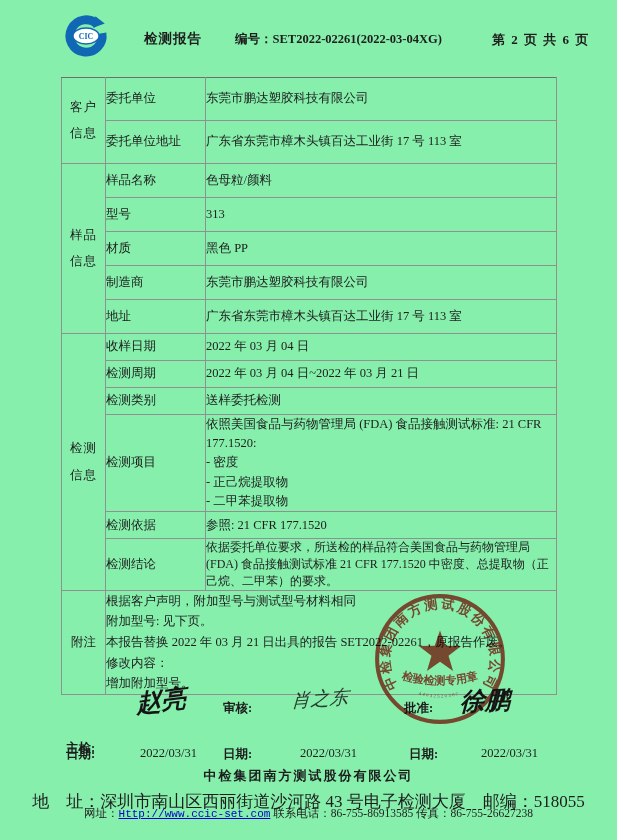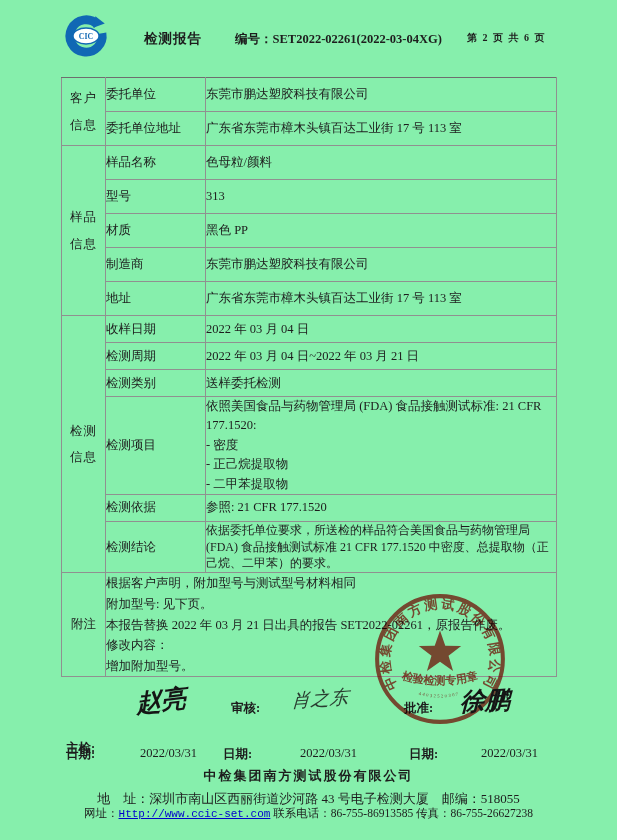--- a/index.html
+++ b/index.html
@@ -4,29 +4,29 @@
 <style>
   html,body { margin:0; padding:0; background:#ffffff; }
   .page {
     position:relative; width:617px; height:840px; background:#86efac; overflow:hidden;
     font-family:"Liberation Serif","DejaVu Serif",serif; color:#1d1d1d;
   }
   
   .logo { position:absolute; left:61px; top:11px; width:50px; height:50px; }
   .hdr-title { position:absolute; left:144px; top:30px; font-size:13.5px; font-weight:bold; letter-spacing:1px; }
   .hdr-no    { position:absolute; left:235px; top:31px; font-size:12.5px; font-weight:bold; }
-  .hdr-page  { position:absolute; left:467px; top:31px; font-size:10px; font-weight:bold; letter-spacing:1.5px; }
+  .hdr-page  { position:absolute; left:492px; top:31px; font-size:13px; font-weight:bold; letter-spacing:1.5px; }
   
   table.report { position:absolute; left:61px; top:77px; width:495px;
     border-collapse:collapse; table-layout:fixed; font-size:12.5px; }
   table.report { border:1.5px solid #6e6e6e; }
   table.report td { border:1px solid #909090; padding:0; vertical-align:middle; }
   tr.secstart > td { border-top:1.5px solid #6e6e6e; }
   td.seclab { text-align:center; }
-  td.seclab .stack { width:29px; margin:3px auto; line-height:2.1; letter-spacing:1px; }
+  td.seclab .stack { width:29px; margin:16px auto; line-height:2.1; letter-spacing:1px; }
   td.f { padding-left:12px; }
   td.v { padding-left:14px; }
   tr.r33 > td { height:33px; }
   tr.r27 > td { height:26px; }
   td.multi { padding:6px 10px 6px 14px; line-height:1.55; }
   td.concl { padding:4px 8px 4px 14px; line-height:1.4; font-size:12px; }
   td.notes { padding:6px 10px 6px 14px; line-height:1.65; vertical-align:top; height:96px; }
   
   .stamp { position:absolute; left:369px; top:588px; width:142px; height:142px;
     opacity:.9; mix-blend-mode:multiply; z-index:5; }
@@ -35,21 +35,21 @@
   .sig  { position:absolute; font-family:"DejaVu Sans",sans-serif; font-weight:bold;
           color:#151515; z-index:6; white-space:nowrap; }
   .sig1 { left:138px; top:684px; font-size:25px; transform:rotate(-7deg) skewX(-16deg); }
   .sig2 { left:293px; top:686px; font-size:19px; font-weight:normal; opacity:.82;
           transform:rotate(-4deg) skewX(-20deg); }
   .sig3 { left:462px; top:684px; font-size:25px; transform:rotate(-3deg) skewX(-18deg); }
   .dval { position:absolute; font-size:12.5px; z-index:2; }
   
   .ft-co   { position:absolute; left:0; top:767px; width:617px; text-align:center;
              font-size:13px; font-weight:bold; letter-spacing:2px; }
-  .ft-l1   { position:absolute; left:0; top:790px; width:617px; text-align:center; font-size:13px; }
+  .ft-l1   { position:absolute; left:0; top:790px; width:617px; text-align:center; font-size:17px; }
   .ft-l2   { position:absolute; left:0; top:806px; width:617px; text-align:center; font-size:11.5px; }
   .link    { color:#0000cc; text-decoration:underline;
              font-family:"Liberation Mono","DejaVu Sans Mono",monospace; font-size:11px;text-align:center; }
 </style>
 </head>
 <body>
 
 <div class="page">
 
   <svg class="logo" viewBox="0 0 48 48">
@@ -166,21 +166,21 @@
     <text font-size="11" fill="#d93a32" font-family="Liberation Serif, serif" font-weight="bold">
       <textPath href="#cappath" startOffset="2">检验检测专用章</textPath>
     </text>
     <text font-size="4.5" fill="#d93a32" letter-spacing="1.5" font-family="Liberation Serif, serif">
       <textPath href="#serpath" startOffset="4">44032520307</textPath>
     </text>
   </svg>
 
   <span class="lab" style="left:66px; top:740px;">主检:</span>
   <span class="sig sig1">赵亮</span>
-  <span class="lab" style="left:231px; top:700px;">审核:</span>
+  <span class="lab" style="left:223px; top:700px;">审核:</span>
   <span class="sig sig2">肖之东</span>
   <span class="lab" style="left:404px; top:700px;">批准:</span>
   <span class="sig sig3">徐鹏</span>
 
   <span class="lab" style="left:66px; top:746px;">日期:</span>
   <span class="dval" style="left:140px; top:746px;">2022/03/31</span>
   <span class="lab" style="left:223px; top:746px;">日期:</span>
   <span class="dval" style="left:300px; top:746px;">2022/03/31</span>
   <span class="lab" style="left:409px; top:746px;">日期:</span>
   <span class="dval" style="left:481px; top:746px;">2022/03/31</span>

